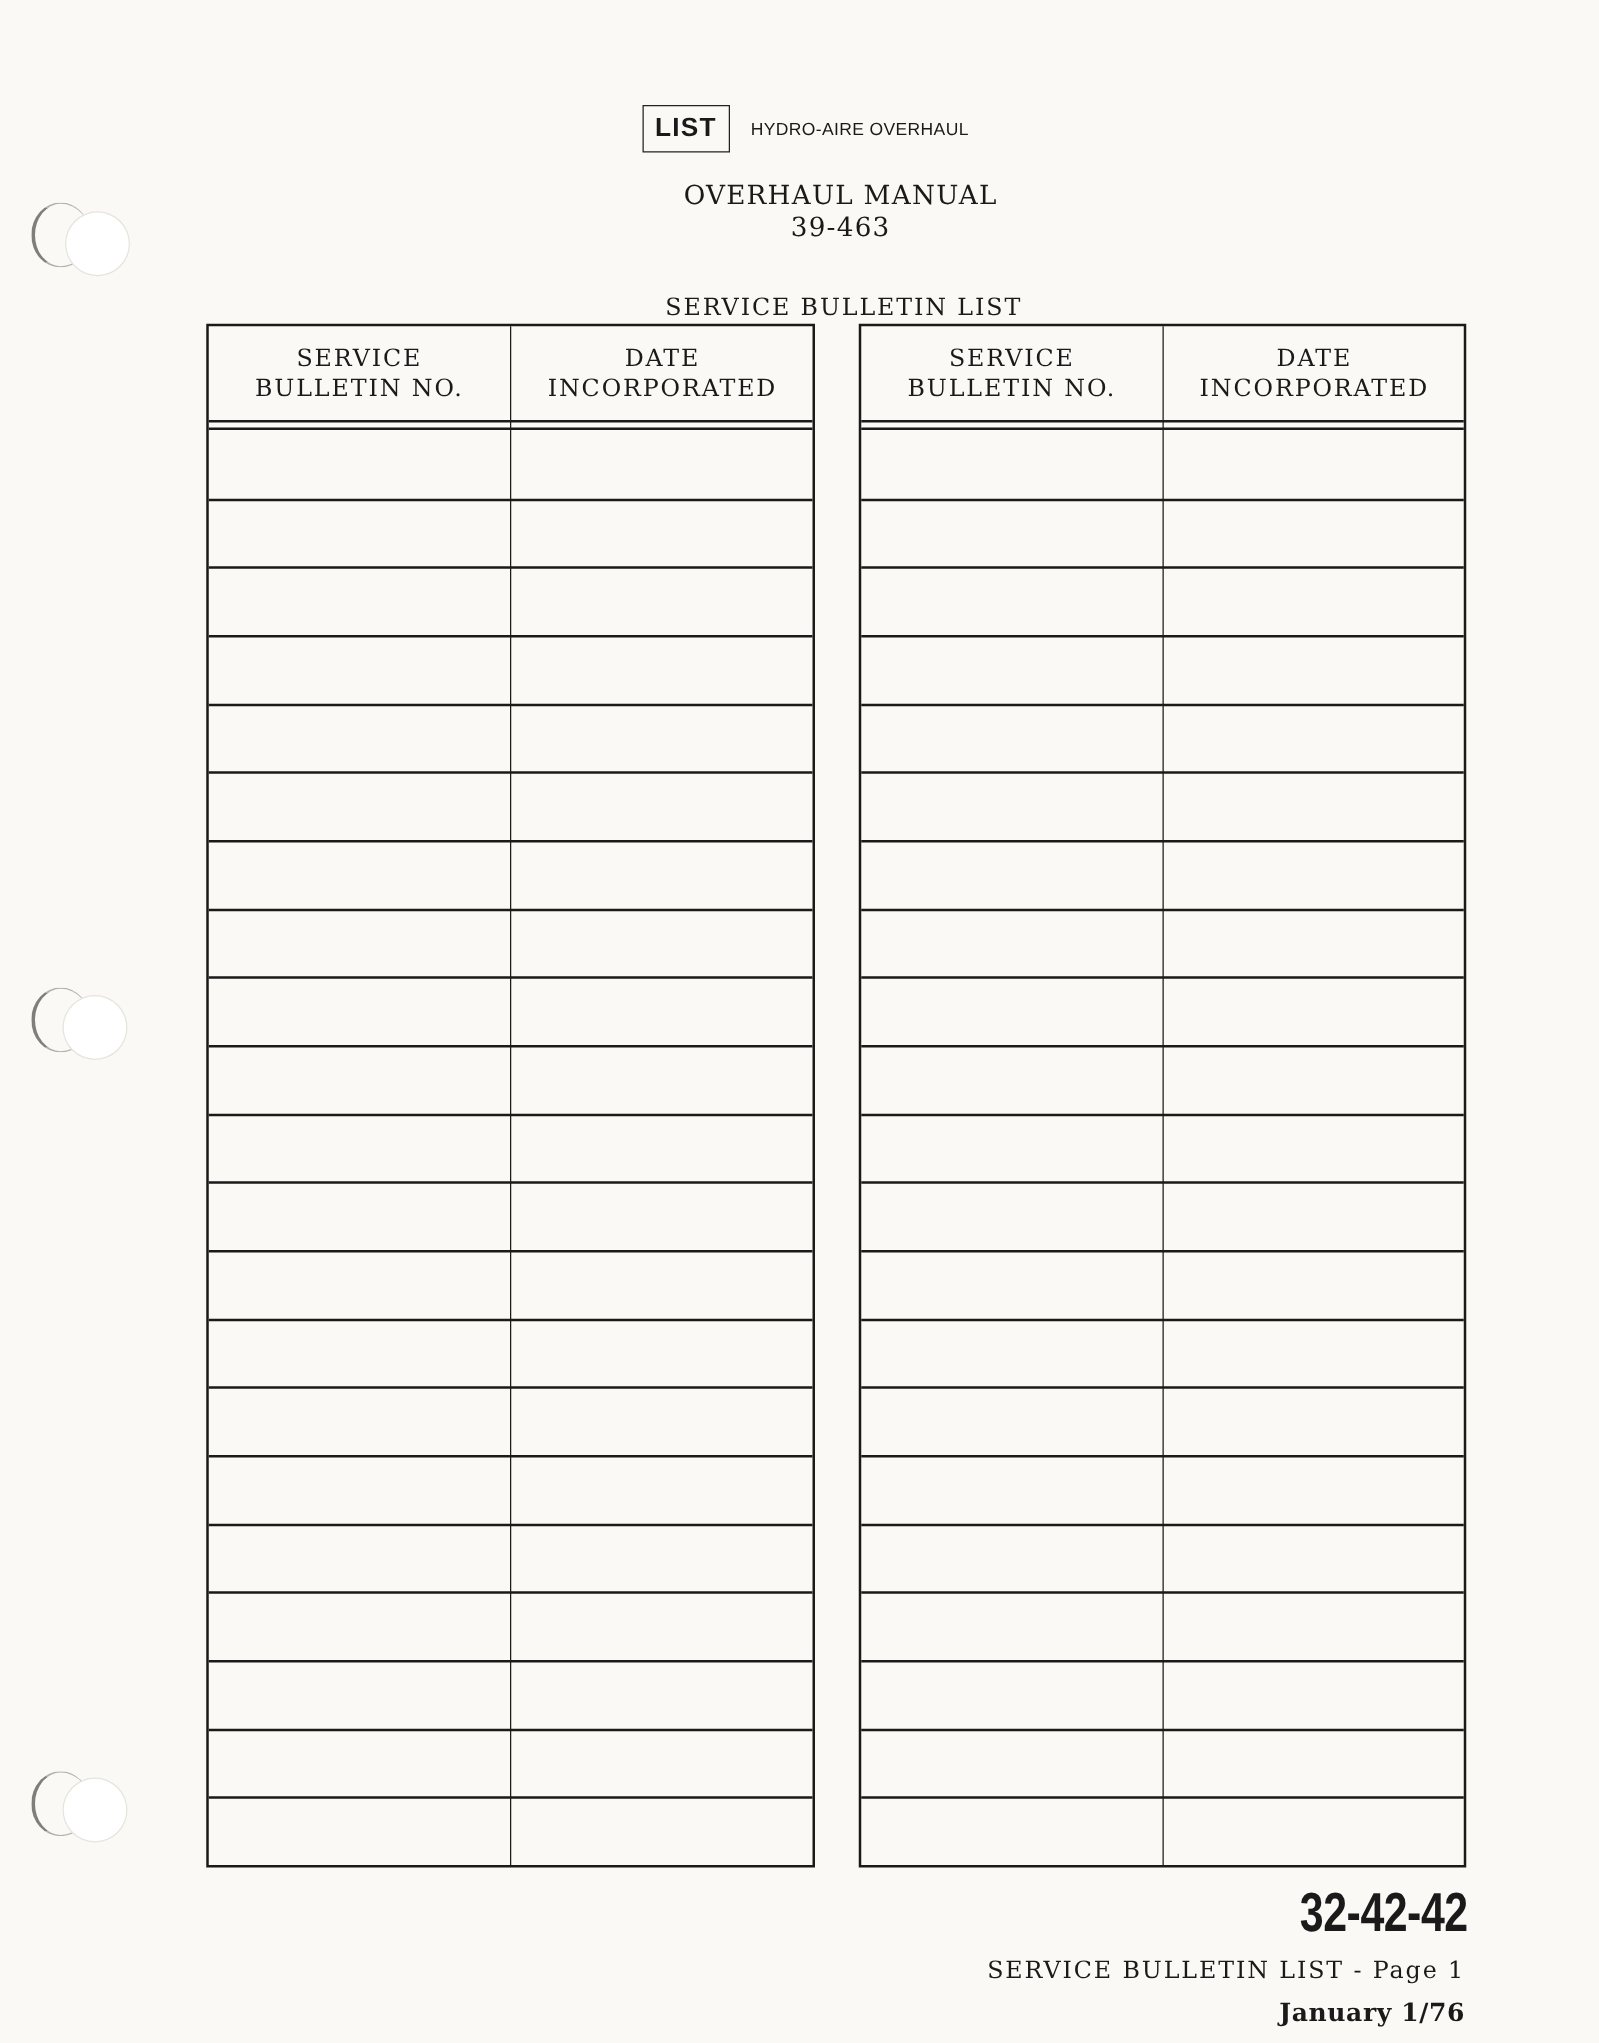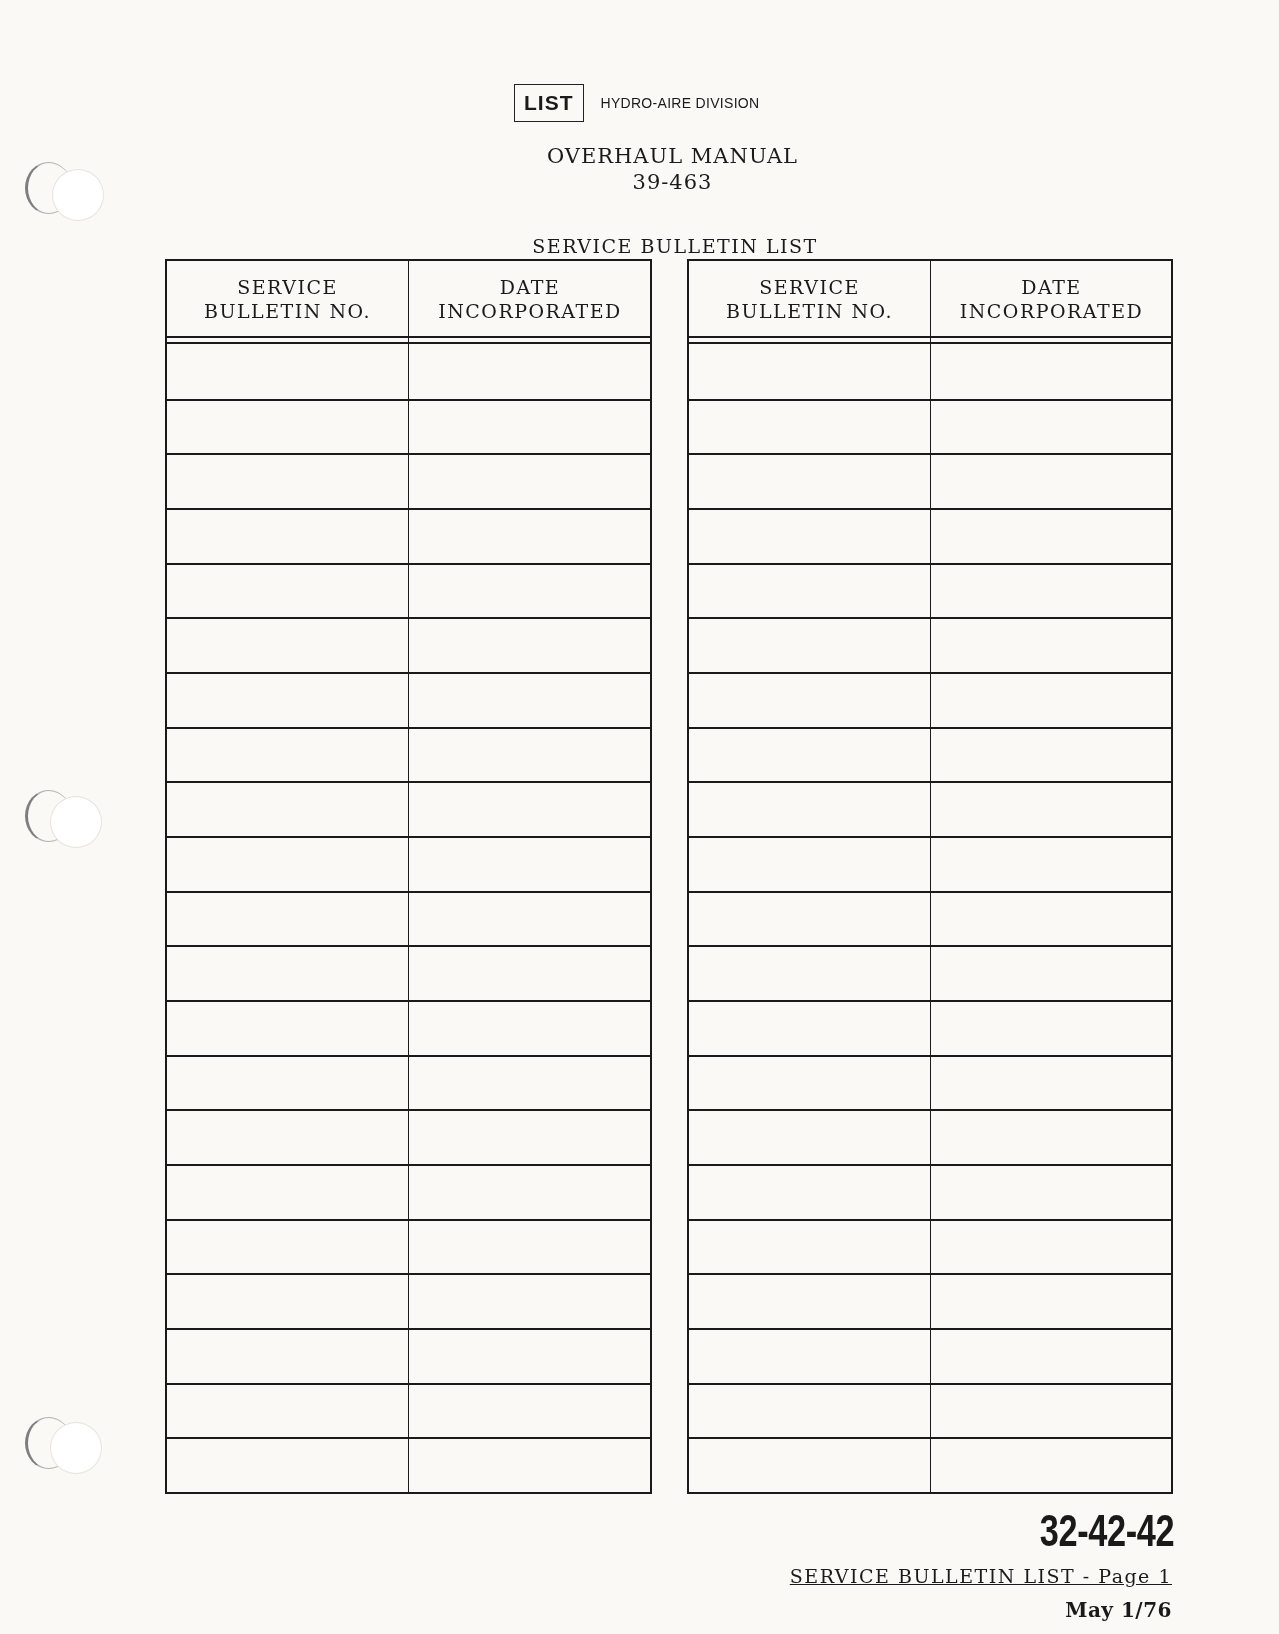--- a/index.html
+++ b/index.html
@@ -76,42 +76,42 @@
   }
   .doc-number {
     position: absolute; top: 1506px; right: 105px;
     font-family: "Liberation Sans", "DejaVu Sans", sans-serif;
     font-weight: bold; font-size: 44px; letter-spacing: -0.5px;
     transform: scaleX(0.78); transform-origin: right center;
   }
   .footer-line {
     position: absolute; right: 107px; font-size: 19px; letter-spacing: 1.5px;
   }
-  .footer-page { top: 1565px; text-decoration: underline; }
+  .footer-page { top: 1565px; }
   .footer-date { top: 1598px; font-weight: bold; letter-spacing: 0.5px; font-size: 20px; }
 </style>
 </head>
 <body>
 
 <div>
   <div class="hole-shadow" style="left:25px; top:162px;"></div>
   <div class="hole" style="left:53px; top:170px;"></div>
 </div>
 <div>
   <div class="hole-shadow" style="left:25px; top:790px;"></div>
   <div class="hole" style="left:51px; top:797px;"></div>
 </div>
 <div>
   <div class="hole-shadow" style="left:25px; top:1417px;"></div>
   <div class="hole" style="left:51px; top:1423px;"></div>
 </div>
 
 <div class="logo-row">
   <div class="logo-box">LIST</div>
-  <div class="division">HYDRO-AIRE DIVISION</div>
+  <div class="division">HYDRO-AIRE OVERHAUL</div>
 </div>
 
 <div class="manual-title">
   <div>OVERHAUL MANUAL</div>
   <div>39-463</div>
 </div>
 
 <div class="list-title">SERVICE BULLETIN LIST</div>
 
 <div class="tbl tbl-left" id="tbl-0">
@@ -265,13 +265,13 @@
       <div class="row-cell" style="top: 1121.67px; height: 54.6667px; left: 243px; width: 240px;"></div>
       <div class="row-line" style="top: 1121.67px;"></div>
       <div class="row-cell" style="top: 1176.33px; height: 54.6667px; left: 0px; width: 241px;"></div>
       <div class="row-cell" style="top: 1176.33px; height: 54.6667px; left: 243px; width: 240px;"></div>
       <div class="row-line" style="top: 1176.33px;"></div>
     </div>
 </div>
 
 <div class="doc-number">32-42-42</div>
 <div class="footer-line footer-page">SERVICE BULLETIN LIST - Page 1</div>
-<div class="footer-line footer-date">May 1/76</div>
+<div class="footer-line footer-date">January 1/76</div>
 
 </body></html>

